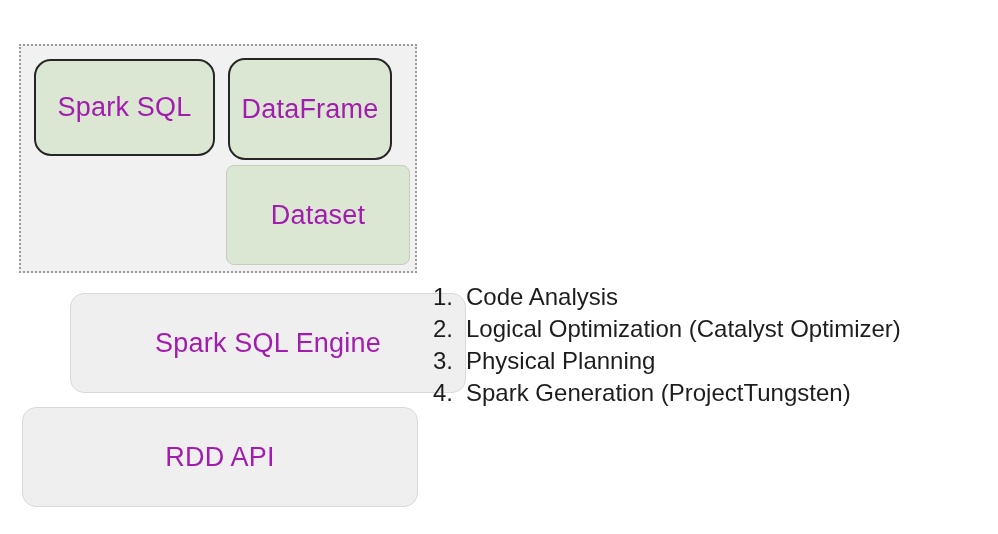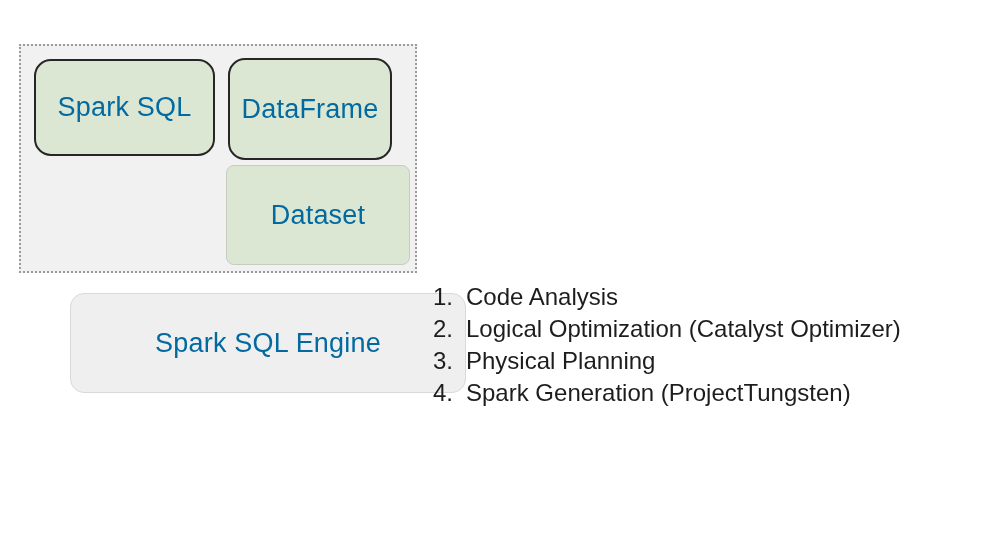--- a/index.html
+++ b/index.html
@@ -31,21 +31,21 @@
 
   
   .box {
     position: absolute;
     display: flex;
     align-items: center;
     justify-content: center;
     box-sizing: border-box;
     font-size: 27px;
     letter-spacing: 0.2px;
-    color: #0369a1;
+    color: #a21caf;
   }
 
   .box.green-dark {
     background: #dbe7d2;
     border: 2.5px solid #262626;
     border-radius: 17px;
   }
   .box.green-light {
     background: #dbe7d2;
     border: 1.5px solid #c6ccc0;
@@ -96,20 +96,23 @@
     </div>
     <div class="box green-light box-dataset">
       <span>Dataset</span>
     </div>
   </div>
 
   <div class="box gray box-engine">
     <span>Spark SQL Engine</span>
   </div>
 
+  <div class="box gray box-rdd">
+    <span>RDD API</span>
+  </div>
 
   <div class="steps">
     <div class="step">
       <span class="step-number">1.</span>
       <span class="step-label">Code Analysis</span>
     </div>
     <div class="step">
       <span class="step-number">2.</span>
       <span class="step-label">Logical Optimization (Catalyst Optimizer)</span>
     </div>

